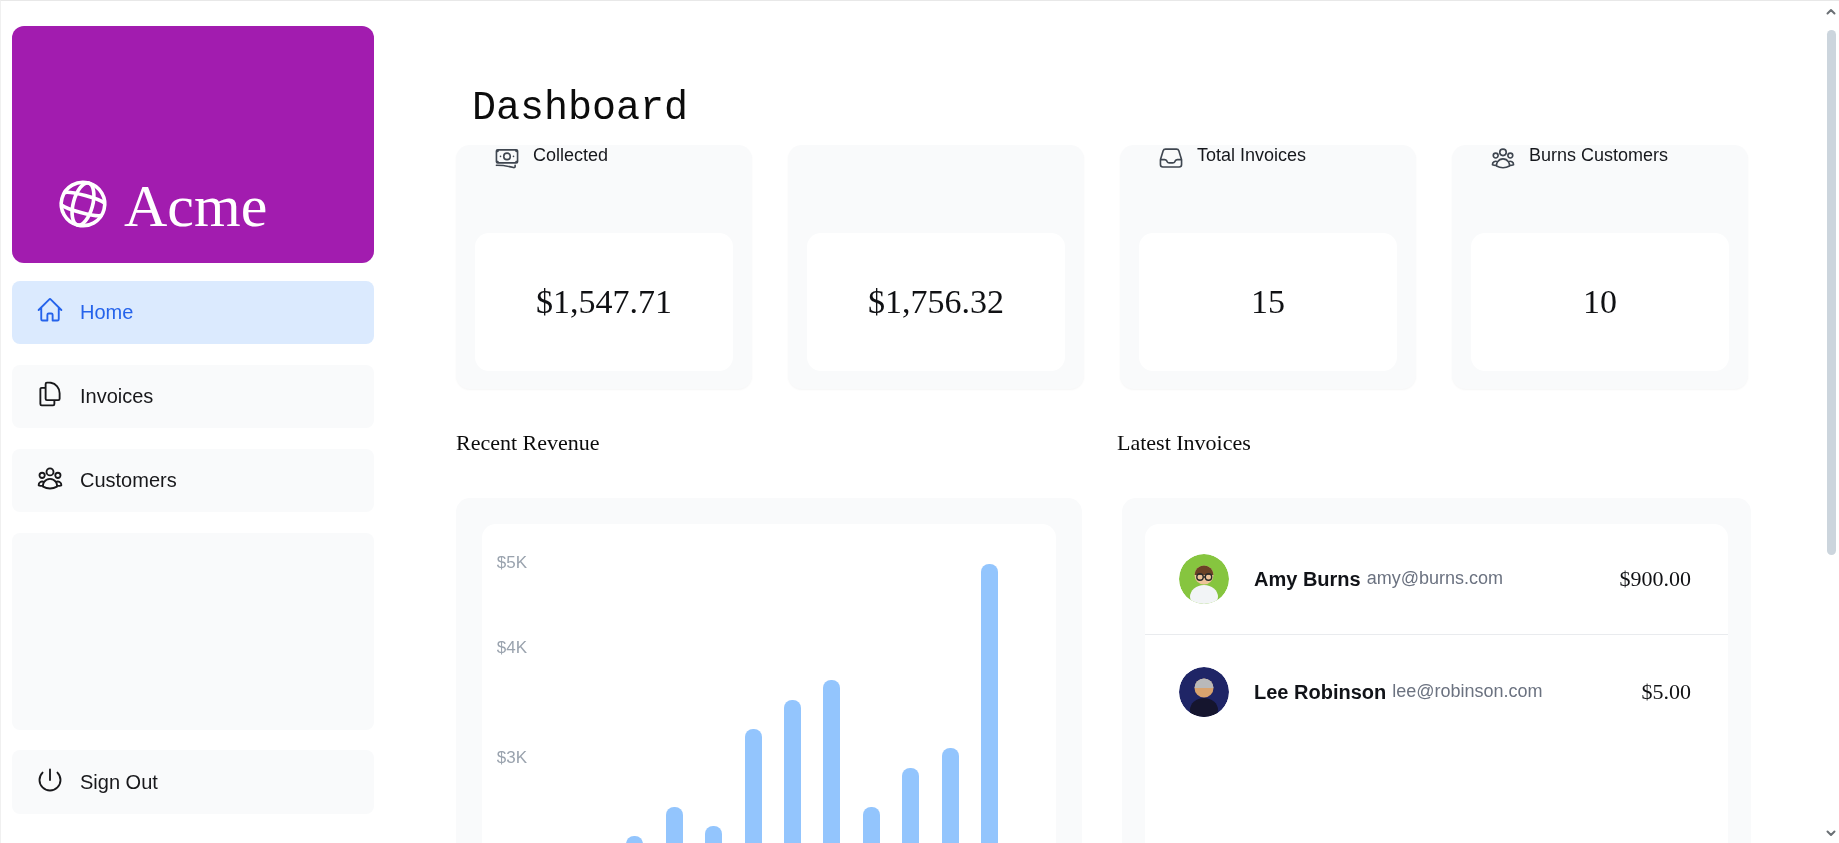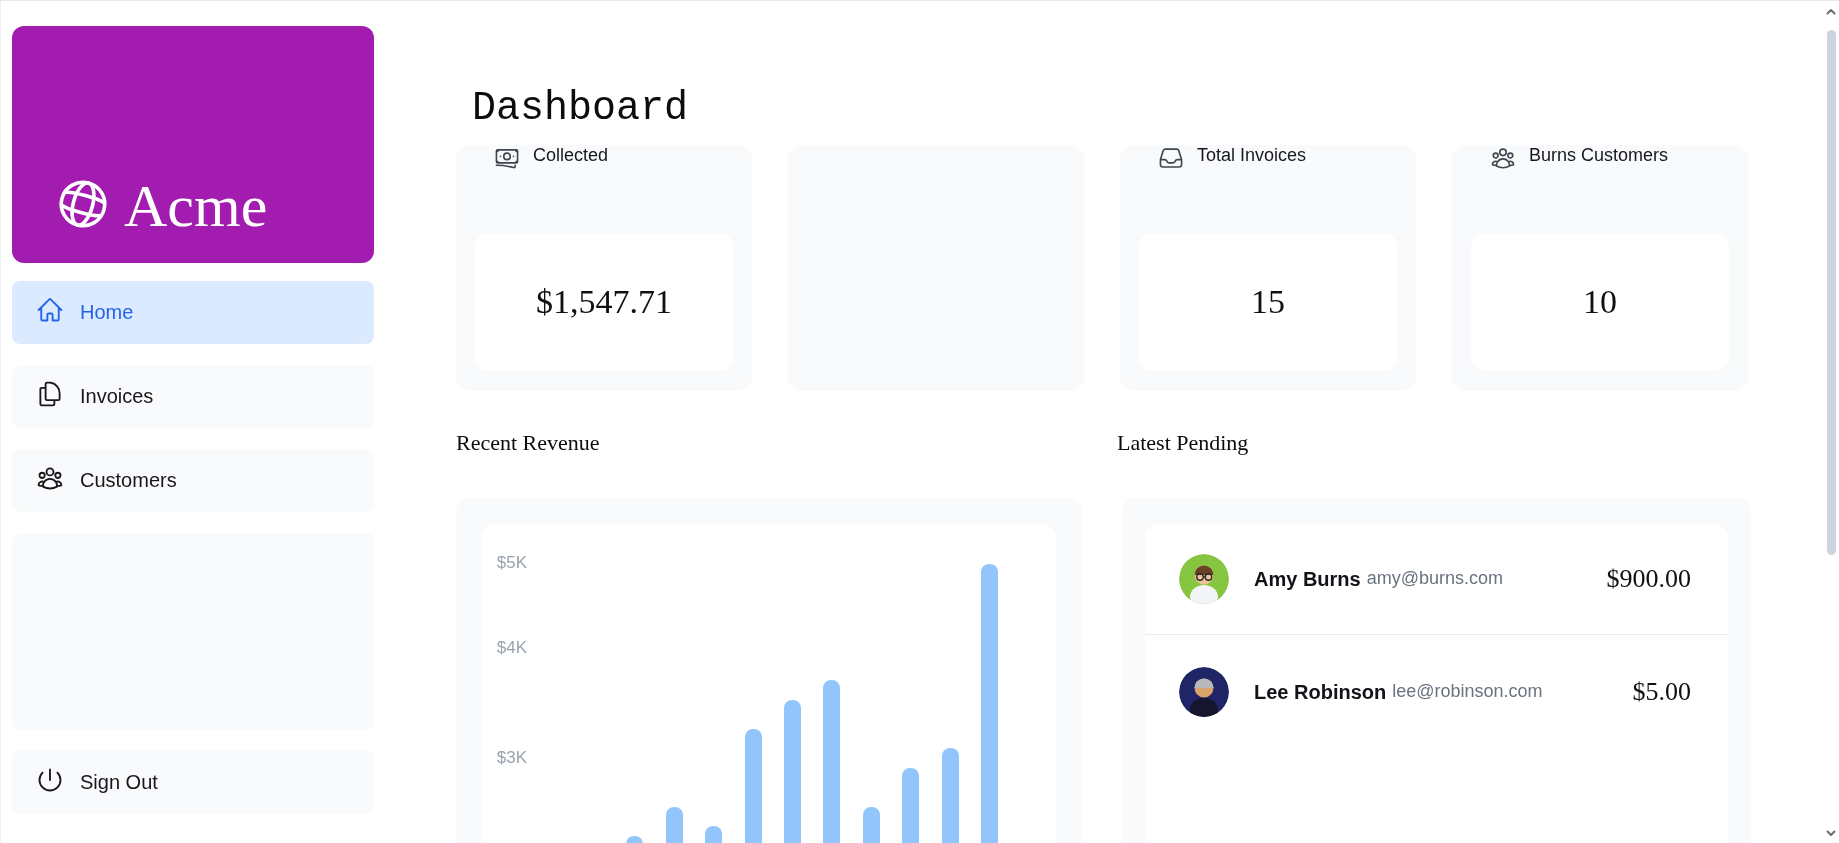--- a/index.html
+++ b/index.html
@@ -103,21 +103,21 @@
     padding-left:34px;padding-right:37px;
   }
   .inv-row:first-child{height:110px;}
   .inv-row + .inv-row{border-top:1px solid #e9ebee;}
   .avatar{width:50px;height:50px;border-radius:50%;overflow:hidden;flex:none;}
   .who{margin-left:25px;display:flex;flex-direction:row;gap:6px;}
   .inv-name{font-size:20px;font-weight:700;color:#111318;}
   .inv-email{font-size:18px;color:#6b7280;}
   .inv-amount{
     margin-left:auto;font-family:"Liberation Serif", serif;
-    font-size:26px;color:#101114;
+    font-size:22px;color:#101114;
   }
 
   
   .scrollbar{position:absolute;right:1px;top:0;width:14px;height:843px;z-index:60;}
   .sb-thumb{position:absolute;left:3px;top:30px;width:9px;height:525px;background:#ccd5dd;border-radius:5px;}
   .sb-arrow{position:absolute;left:1px;width:12px;height:12px;color:#6b7075;}
   .sb-arrow.up{top:6px;}
   .sb-arrow.down{bottom:4px;}
   .sb-arrow svg{width:12px;height:12px;display:block;}
 </style>
@@ -188,20 +188,21 @@
         <svg viewBox="0 0 24 24" fill="none" stroke="currentColor" stroke-width="1.5" stroke-linecap="round" stroke-linejoin="round">
           <path d="M2.25 18.75a60.07 60.07 0 0 1 15.797 2.101c.727.198 1.453-.342 1.453-1.096V18.75M3.75 4.5v.75A.75.75 0 0 1 3 6h-.75m0 0v-.375c0-.621.504-1.125 1.125-1.125H20.25M2.25 6v9m18-10.5v.75c0 .414.336.75.75.75h.75m-1.5-1.5h.375c.621 0 1.125.504 1.125 1.125v9.75c0 .621-.504 1.125-1.125 1.125h-.375m1.5-1.5H21a.75.75 0 0 0-.75.75v.75m0 0H3.75m0 0h-.375a1.125 1.125 0 0 1-1.125-1.125V15m1.5 1.5v-.75A.75.75 0 0 0 3 15h-.75M15 10.5a3 3 0 1 1-6 0 3 3 0 0 1 6 0Zm3 0h.008v.008H18V10.5Zm-12 0h.008v.008H6V10.5Z"></path>
         </svg>
       </span>
       <span class="card-label">Collected</span>
     </div>
     <div class="card-value">$1,547.71</div>
   </div>
 
   <div class="card">
+    <div class="card-value">$1,756.32</div>
   </div>
 
   <div class="card">
     <div class="card-header">
       <span>
         <svg viewBox="0 0 24 24" fill="none" stroke="currentColor" stroke-width="1.5" stroke-linecap="round" stroke-linejoin="round">
           <path d="M2.25 13.5h3.86a2.25 2.25 0 0 1 2.012 1.244l.256.512a2.25 2.25 0 0 0 2.013 1.244h3.218a2.25 2.25 0 0 0 2.013-1.244l.256-.512a2.25 2.25 0 0 1 2.013-1.244h3.859m-19.5.338V18a2.25 2.25 0 0 0 2.25 2.25h15A2.25 2.25 0 0 0 21.75 18v-4.162c0-.224-.034-.447-.1-.661L19.24 5.338a2.25 2.25 0 0 0-2.15-1.588H6.911a2.25 2.25 0 0 0-2.15 1.588L2.35 13.177a2.25 2.25 0 0 0-.1.661Z"></path>
         </svg>
       </span>
       <span class="card-label">Total Invoices</span>
@@ -215,21 +216,21 @@
         <svg viewBox="0 0 24 24" fill="none" stroke="currentColor" stroke-width="1.5" stroke-linecap="round" stroke-linejoin="round">
           <path d="M18 18.72a9.094 9.094 0 0 0 3.741-.479 3 3 0 0 0-4.682-2.72m.94 3.198.001.031c0 .225-.012.447-.037.666A11.944 11.944 0 0 1 12 21c-2.17 0-4.207-.576-5.963-1.584A6.062 6.062 0 0 1 6 18.719m12 0a5.971 5.971 0 0 0-.941-3.197m0 0A5.995 5.995 0 0 0 12 12.75a5.995 5.995 0 0 0-5.058 2.772m0 0a3 3 0 0 0-4.681 2.72 8.986 8.986 0 0 0 3.74.477m.94-3.197a5.971 5.971 0 0 0-.94 3.197M15 6.75a3 3 0 1 1-6 0 3 3 0 0 1 6 0Zm6 3a2.25 2.25 0 1 1-4.5 0 2.25 2.25 0 0 1 4.5 0Zm-13.5 0a2.25 2.25 0 1 1-4.5 0 2.25 2.25 0 0 1 4.5 0Z"></path>
         </svg>
       </span>
       <span class="card-label">Burns Customers</span>
     </div>
     <div class="card-value">10</div>
   </div>
 
   <h2 class="section-heading heading-revenue">Recent Revenue</h2>
-  <h2 class="section-heading heading-invoices">Latest Pending</h2>
+  <h2 class="section-heading heading-invoices">Latest Invoices</h2>
 
   <div class="chart-card">
     <div class="chart-inner">
         <div class="ytick" style="top: 29px;">$5K</div>
         <div class="ytick" style="top: 114px;">$4K</div>
         <div class="ytick" style="top: 223.6px;">$3K</div>
         <div class="bar" style="background: rgb(147, 197, 253); left: 144.3px; top: 311.94px; height: 214.06px;"></div>
         <div class="bar" style="background: rgb(147, 197, 253); left: 183.7px; top: 282.75px; height: 243.25px;"></div>
         <div class="bar" style="background: rgb(147, 197, 253); left: 223.1px; top: 302.21px; height: 223.79px;"></div>
         <div class="bar" style="background: rgb(147, 197, 253); left: 262.5px; top: 204.91px; height: 321.09px;"></div>

